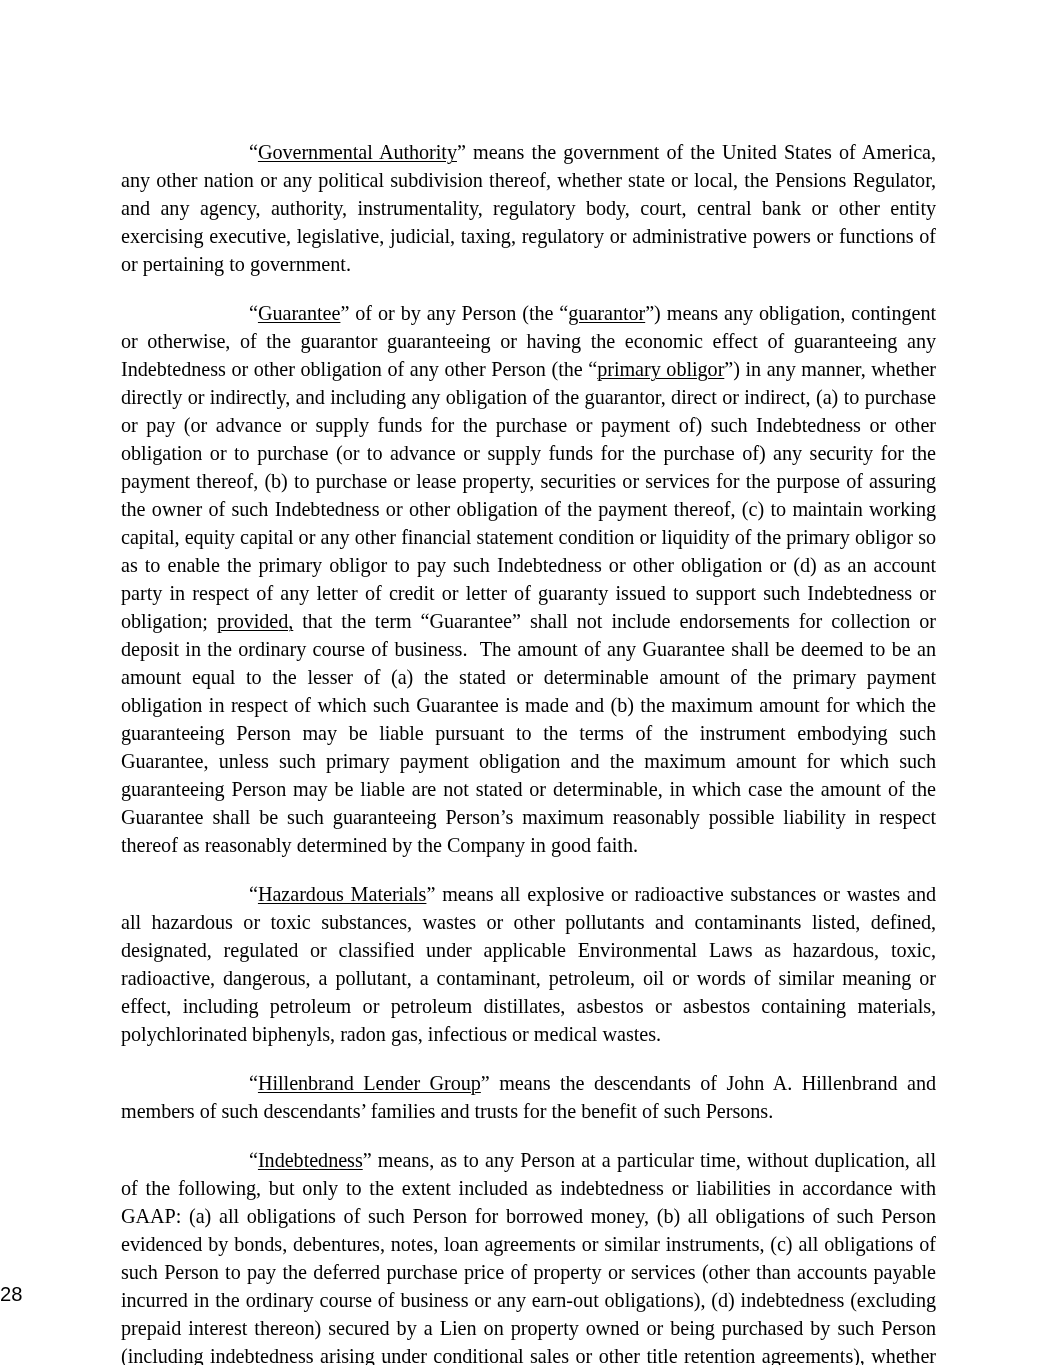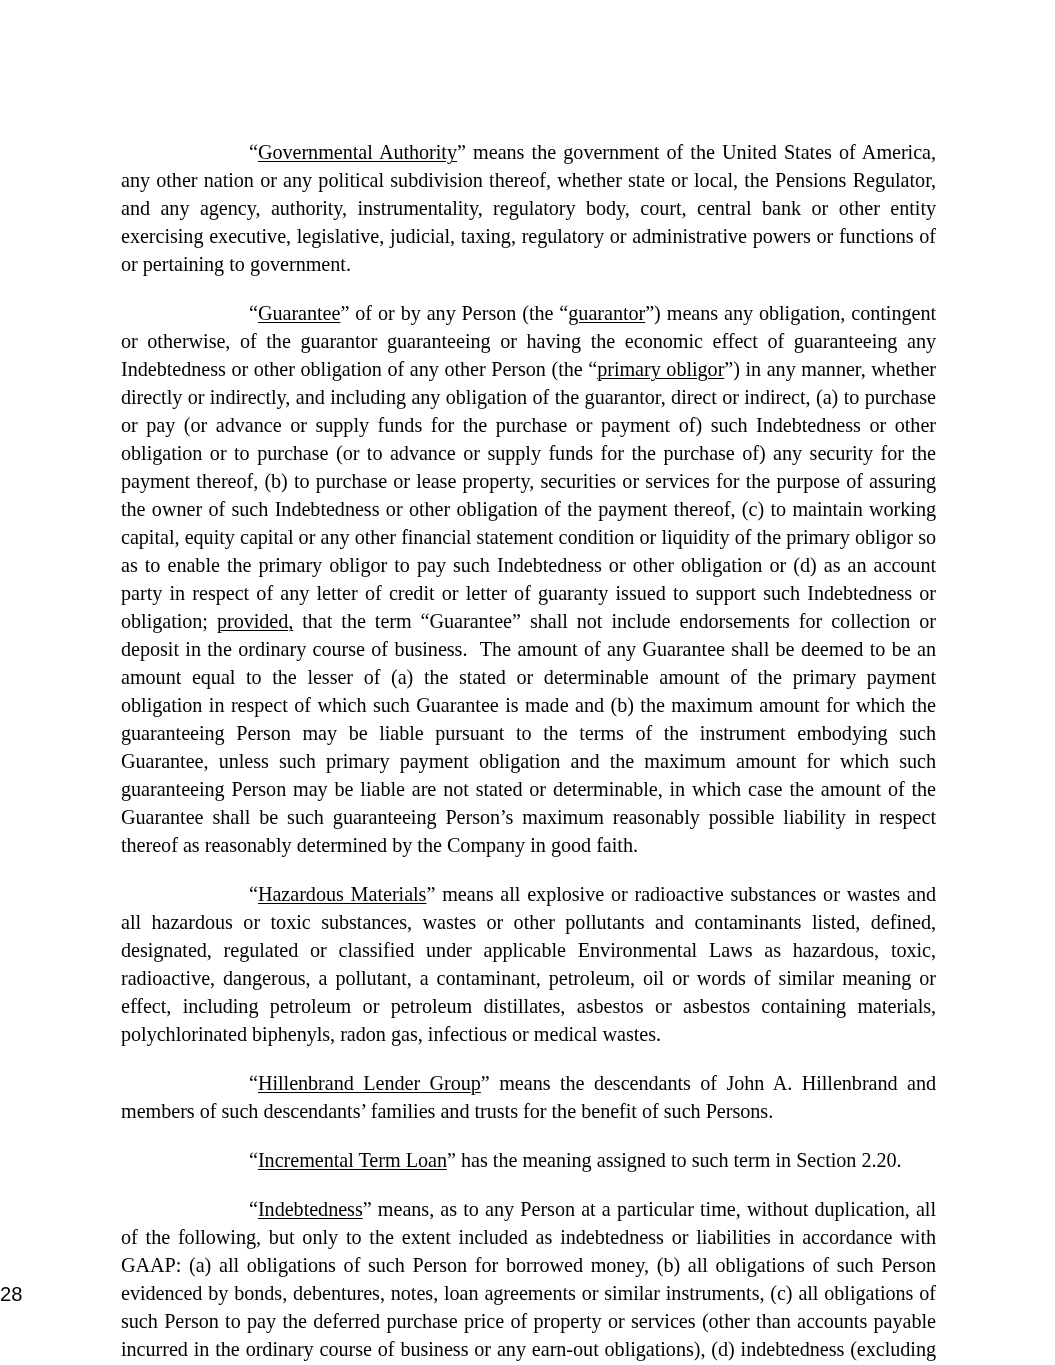--- a/index.html
+++ b/index.html
@@ -71,23 +71,20 @@
 
     <p class="para">
       “<span class="u">Hazardous Materials</span>” means all explosive or radioactive substances or wastes and all hazardous or toxic substances, wastes or other pollutants and contaminants listed, defined, designated, regulated or classified under applicable Environmental Laws as hazardous, toxic, radioactive, dangerous, a pollutant, a contaminant, petroleum, oil or words of similar meaning or effect, including petroleum or petroleum distillates, asbestos or asbestos containing materials, polychlorinated biphenyls, radon gas, infectious or medical wastes.
     </p>
 
     <p class="para">
       “<span class="u">Hillenbrand Lender Group</span>” means the descendants of John A. Hillenbrand and members of such descendants’ families and trusts for the benefit of such Persons.
     </p>
 
 
-    <p class="para">
-      “<span class="u">Incremental Term Loan</span>” has the meaning assigned to such term in Section 2.20.
-    </p>
 
 
     <p class="para">
       “<span class="u">Indebtedness</span>” means, as to any Person at a particular time, without duplication, all of the following, but only to the extent included as indebtedness or liabilities in accordance with GAAP: (a) all obligations of such Person for borrowed money, (b) all obligations of such Person evidenced by bonds, debentures, notes, loan agreements or similar instruments, (c) all obligations of such Person to pay the deferred purchase price of property or services (other than accounts payable incurred in the ordinary course of business or any earn-out obligations), (d) indebtedness (excluding prepaid interest thereon) secured by a Lien on property owned or being purchased by such Person (including indebtedness arising under conditional sales or other title retention agreements), whether or not such indebtedness shall have been assumed by such Person or is limited in recourse, (e) all obligations of such Person for unreimbursed
     </p>
 
   </div>
 
   <div class="page-number">28</div>
 

